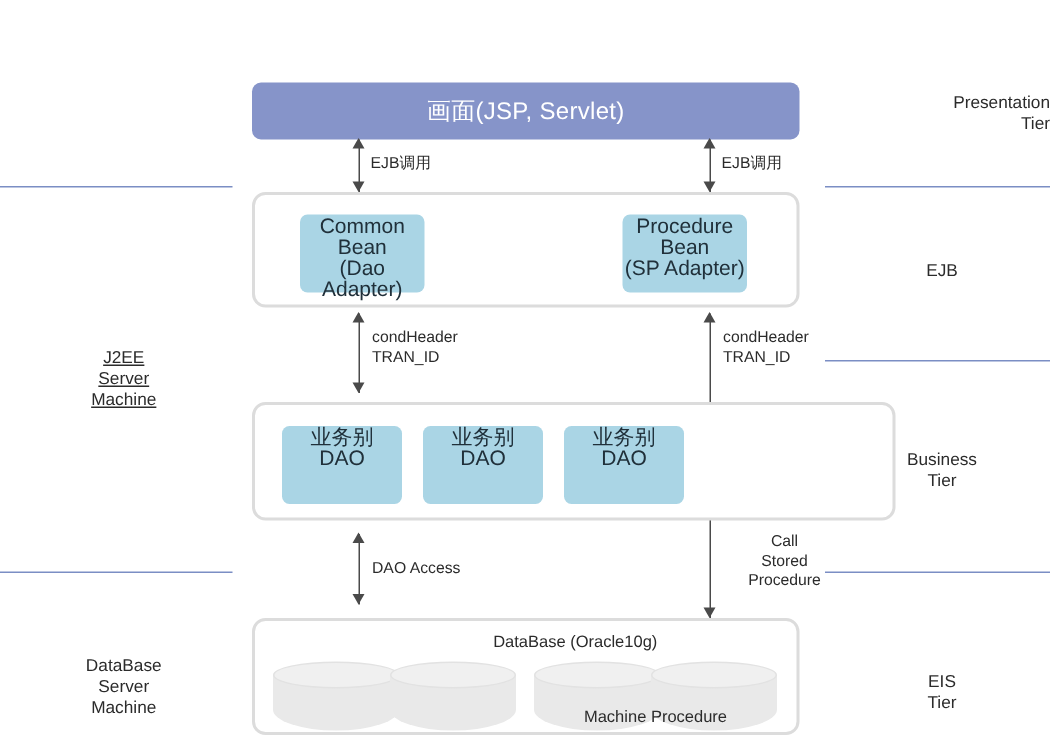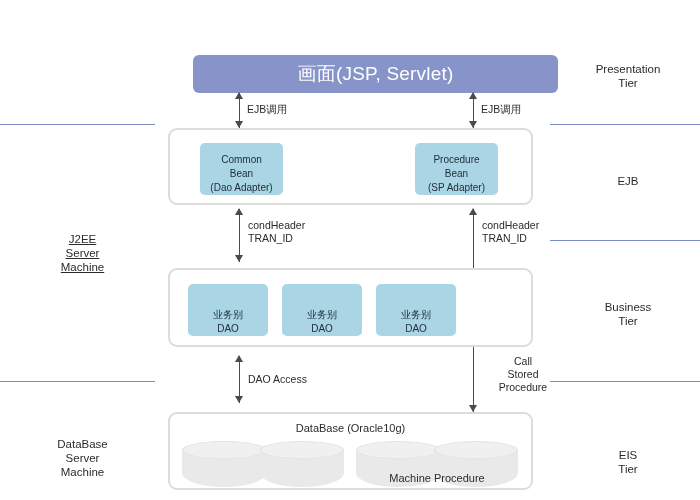--- a/index.html
+++ b/index.html
@@ -35,44 +35,43 @@
 
   
   .banner {
     position: absolute;
     background: #8694c9;
     border-radius: 6px;
     display: flex;
     align-items: center;
     justify-content: center;
     color: #ffffff;
-    font-size: 19px;
+    font-size: 16px;
     letter-spacing: .2px;
-    margin-left: 25px;
   }
 
   
   .container-box {
     position: absolute;
     background: #ffffff;
     border: 2px solid #dcdcdc;
     border-radius: 9px;
     box-sizing: border-box;
   }
 
   
   .comp {
     position: absolute;
     background: #aad5e5;
     border-radius: 5px;
     display: flex;
-    align-items: flex-end;
+    align-items: flex-start;
     justify-content: center;
     text-align: center;
-    font-size: 10px;
+    font-size: 14px;
     line-height: 14px;
     color: #20303a;
     white-space: pre-line;
     box-sizing: border-box;
   }
 
   
   .arrow-line {
     position: absolute;
     width: 0;
@@ -98,20 +97,21 @@
   }
   .arrow-label.left-al { text-align: left; }
 
   
   .db-title {
     position: absolute;
     width: 100%;
     text-align: center;
     font-size: 11px;
     color: #2b2b2b;
+    padding-left: 33px;
   }
   .cyl {
     position: absolute;
     background: #e9e9e9;
     border-radius: 0 0 50% 50% / 0 0 14px 14px;
     box-sizing: border-box;
   }
   .cyl::before {
     content: "";
     position: absolute;
@@ -142,21 +142,21 @@
   <div class="divider" style="left:0px;   top:381px; width:155px;"></div>
   <div class="divider" style="left:550px; top:381px; width:150px;"></div>
 
   <div class="side-label" style="left:10px; top:232px; width:145px;text-decoration:underline;">J2EE
 Server
 Machine</div>
   <div class="side-label" style="left:10px; top:437px; width:145px;">DataBase
 Server
 Machine</div>
 
-  <div class="side-label" style="left:556px; top:62px; width:144px;">Presentation
+  <div class="side-label" style="left:556px; top:62px; width:144px;text-align:right;">Presentation
 Tier</div>
   <div class="side-label" style="left:556px; top:174px; width:144px;">EJB</div>
   <div class="side-label" style="left:556px; top:300px; width:144px;">Business
 Tier</div>
   <div class="side-label" style="left:556px; top:448px; width:144px;">EIS
 Tier</div>
 
   <div class="banner" style="left:168px; top:55px; width:365px; height:38px;">
     <span>画面(JSP, Servlet)</span>
   </div>
@@ -192,21 +192,21 @@
 
   <div class="arrow-line" style="left:473px; top:209px; height:203px;"></div>
   <div class="head up" style="left:468.5px; top:208px;"></div>
   <div class="head down" style="left:468.5px; top:405px;"></div>
   <div class="arrow-label left-al" style="left:482px; top:219px; width:100px;">condHeader
 TRAN_ID</div>
   <div class="arrow-label" style="left:482px; top:355px; width:82px;">Call
 Stored
 Procedure</div>
 
-  <div class="container-box" style="left:168px; top:268px; width:365px; height:79px;">
+  <div class="container-box" style="left:168px; top:268px; width:429px; height:79px;">
     <div class="comp" style="left:18px; top:14px; width:80px; height:52px;">
       <span>业务别
 DAO</span>
     </div>
     <div class="comp" style="left:112px; top:14px; width:80px; height:52px;">
       <span>业务别
 DAO</span>
     </div>
     <div class="comp" style="left:206px; top:14px; width:80px; height:52px;">
       <span>业务别

